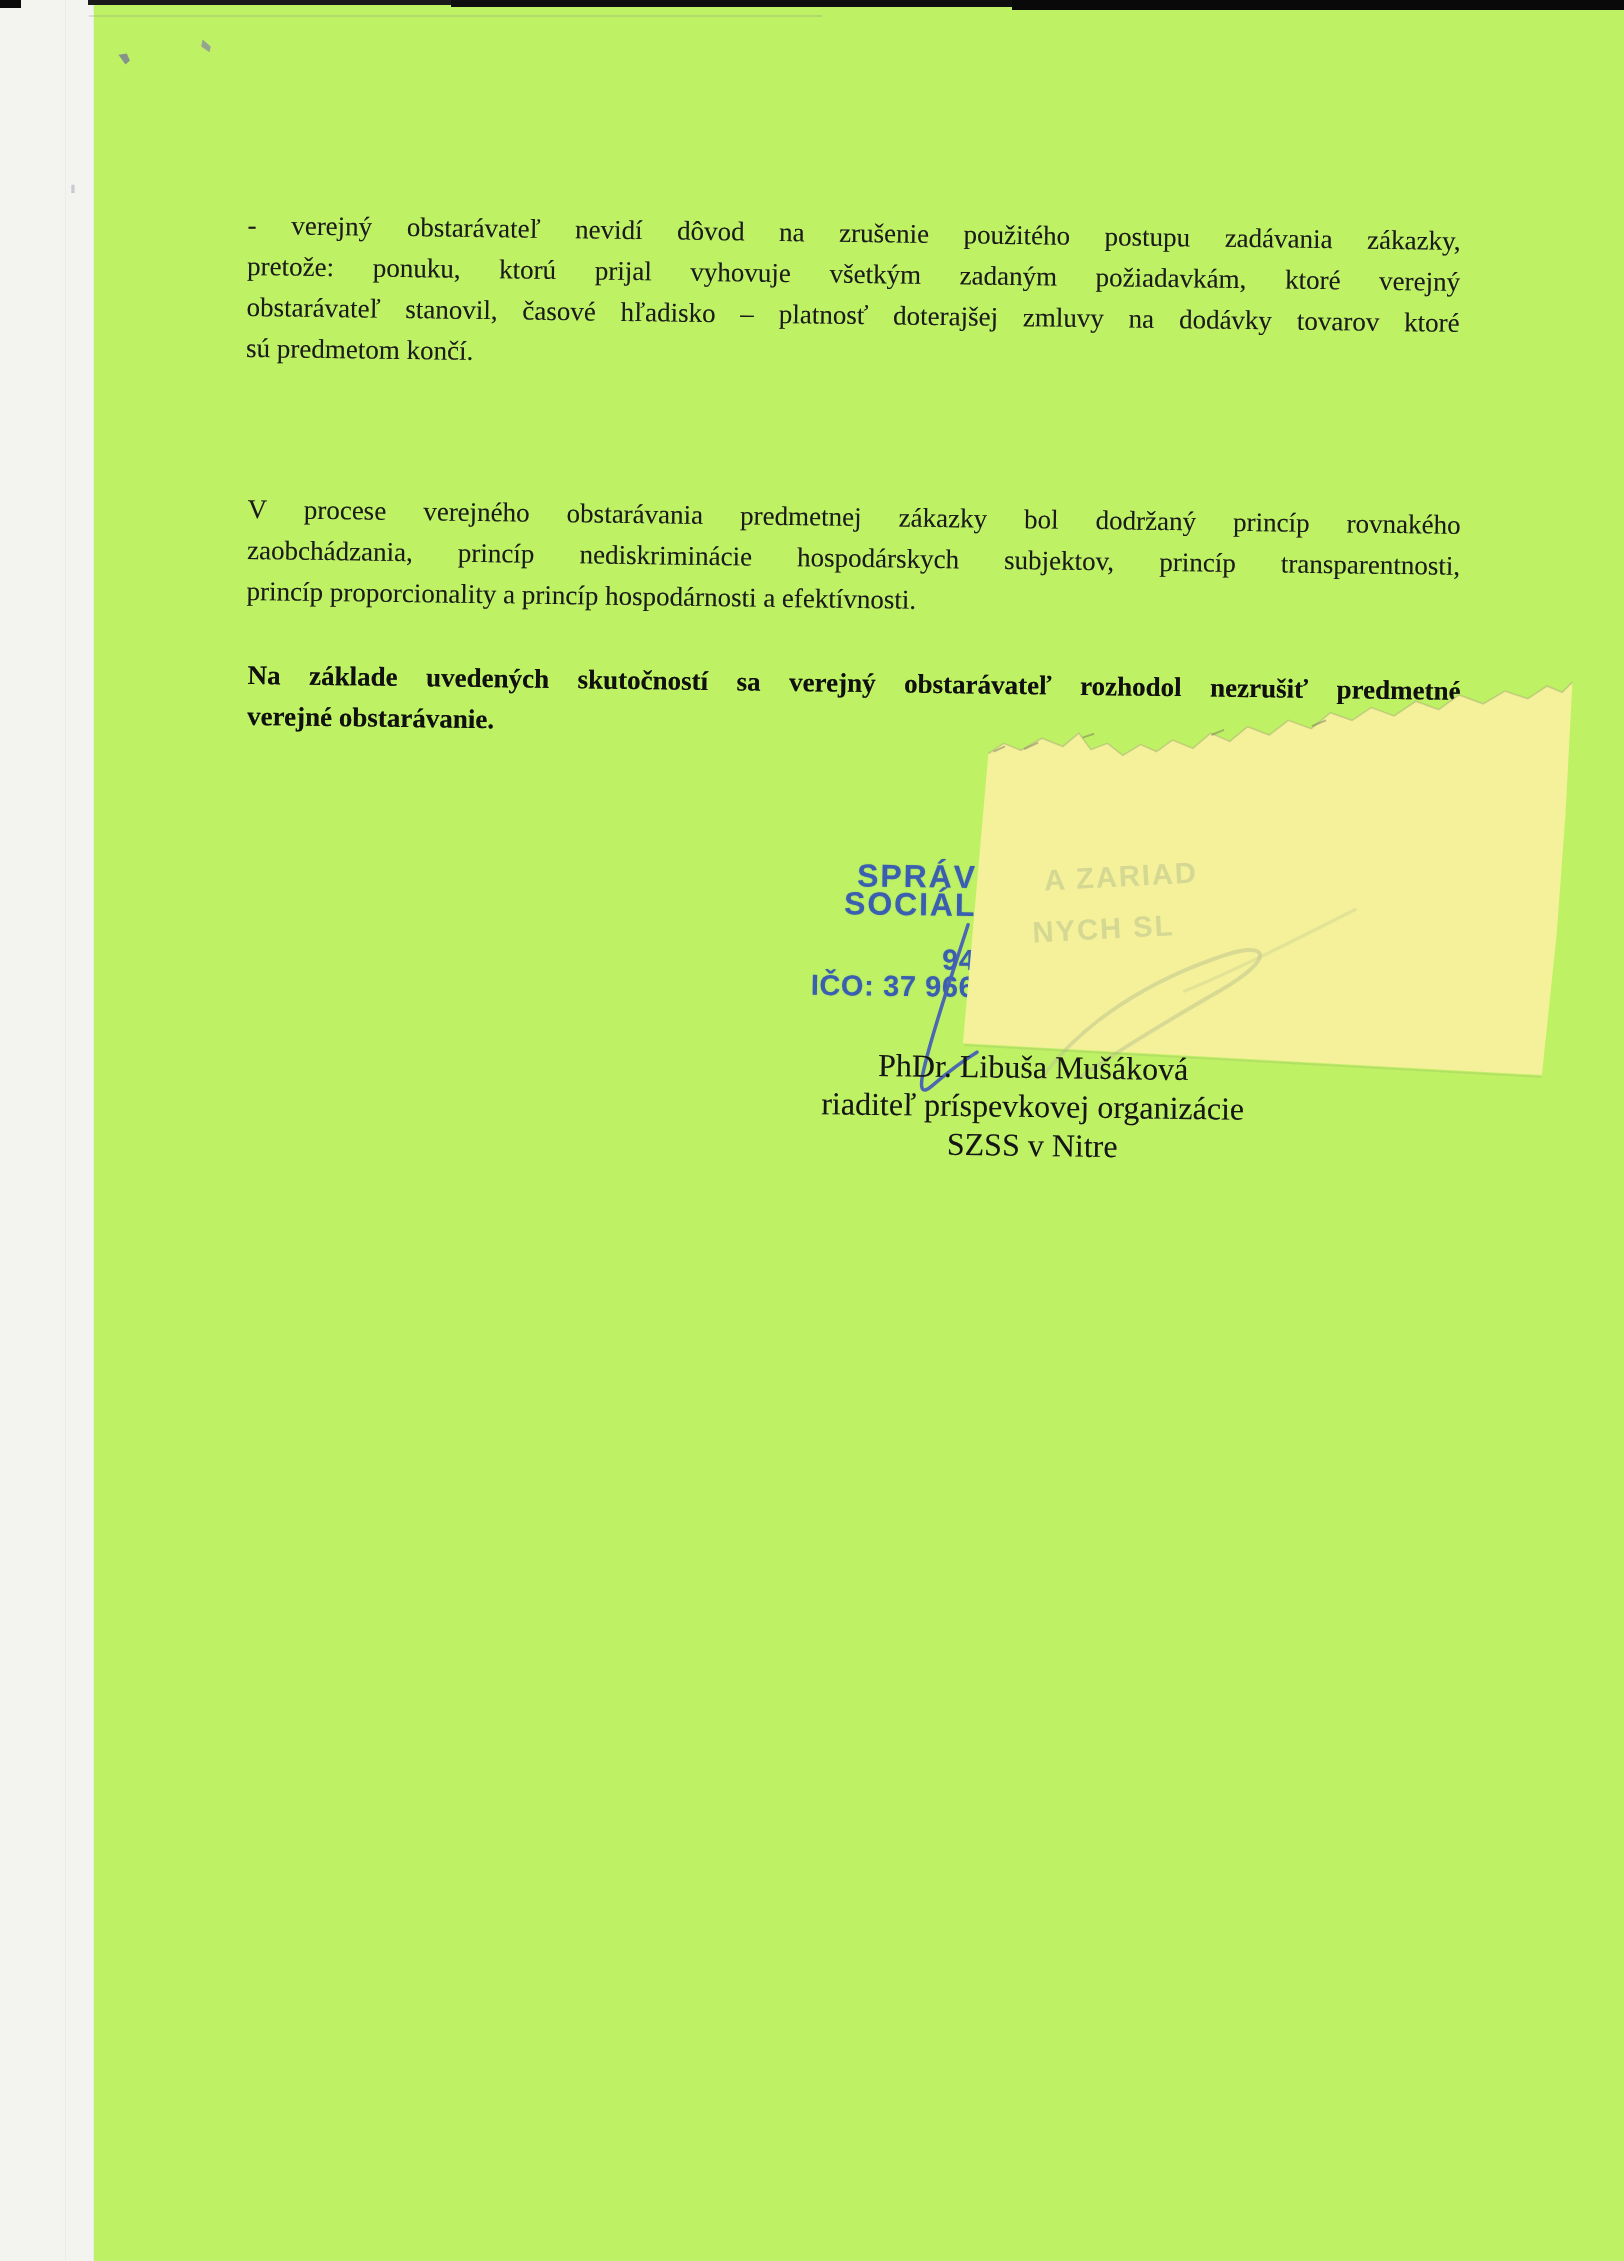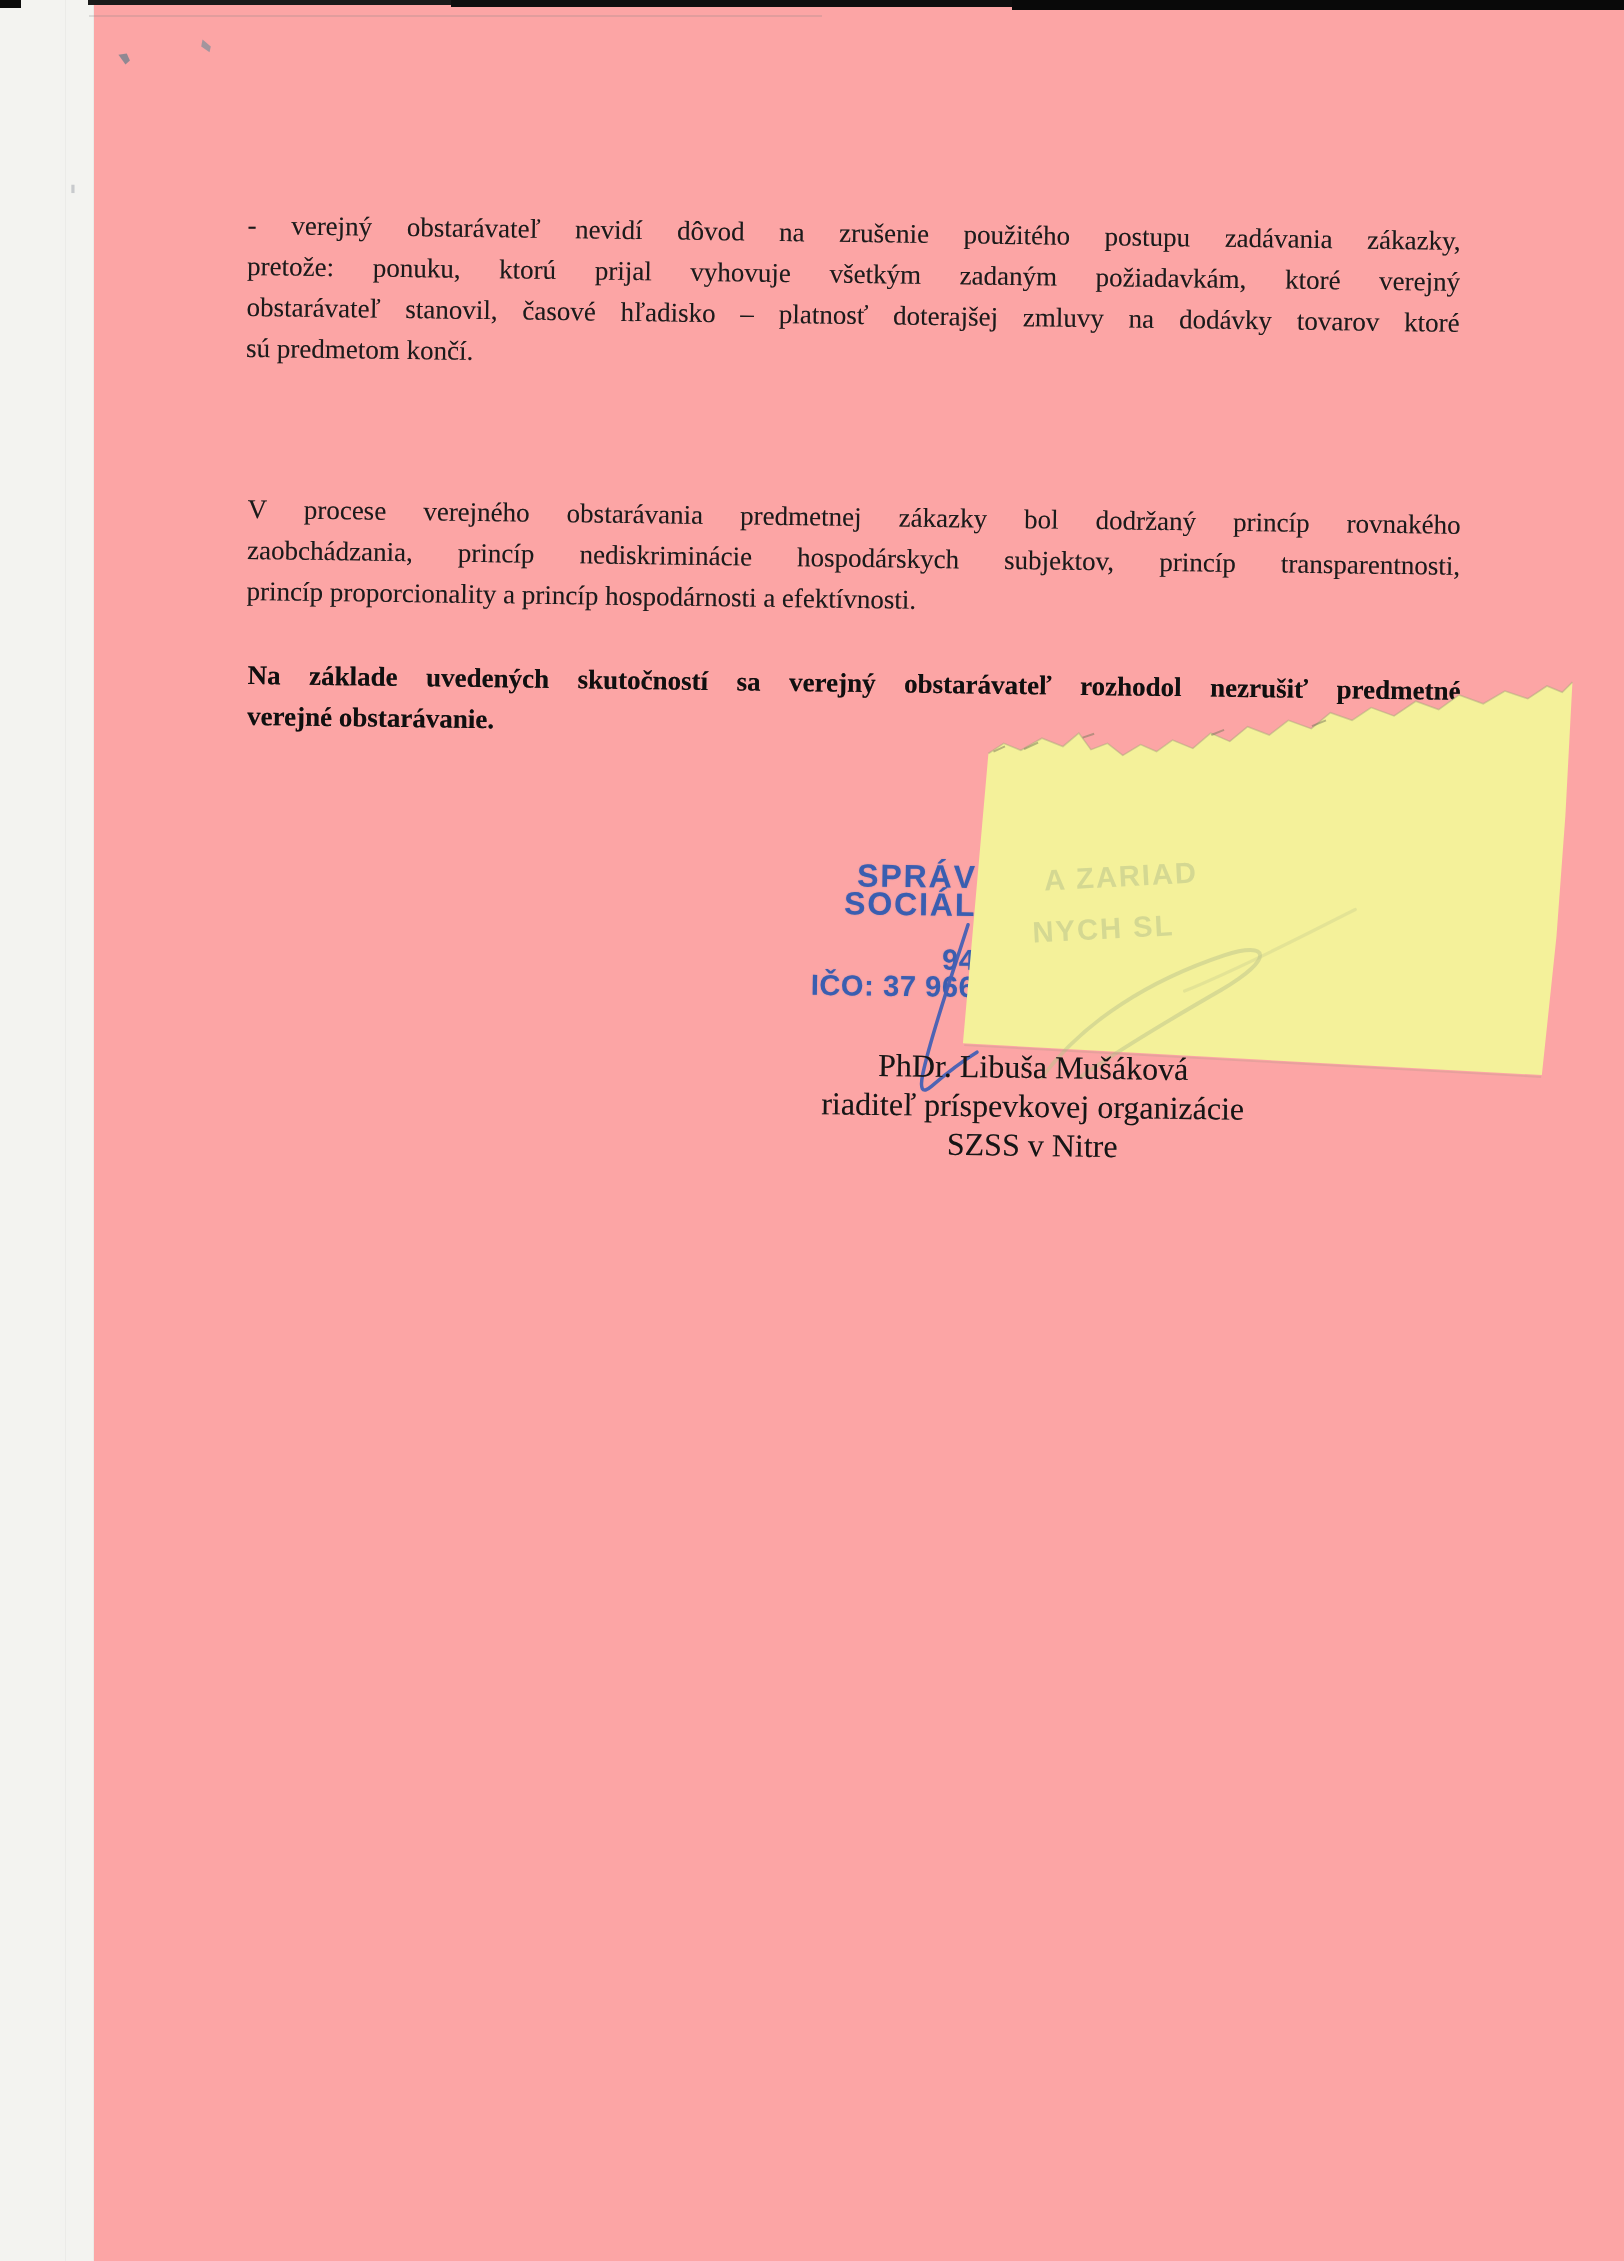--- a/index.html
+++ b/index.html
@@ -1,19 +1,19 @@
 <!DOCTYPE html>
 <html style="font-size:10.2px"><head>
 <meta charset="utf-8">
 <style>
   html,body{margin:0;padding:0;background:#dcdcda;}
   .canvas{
     position:relative;
     width:1624px;height:2261px;
-    background:#fca5a5;
+    background:#bef264;
     overflow:hidden;
     font-family:"Liberation Serif", serif;
   }
   
   .scanner-strip{position:absolute;left:0;top:0;width:93px;height:2261px;
     background:#f3f3f0;}
   .strip-line{position:absolute;left:65px;top:0;width:1.3px;height:2261px;background:#ebebe8;}
   .paper-edge{position:absolute;left:93px;top:0;width:1.3px;height:2261px;background:#eceae7;}
 
   

